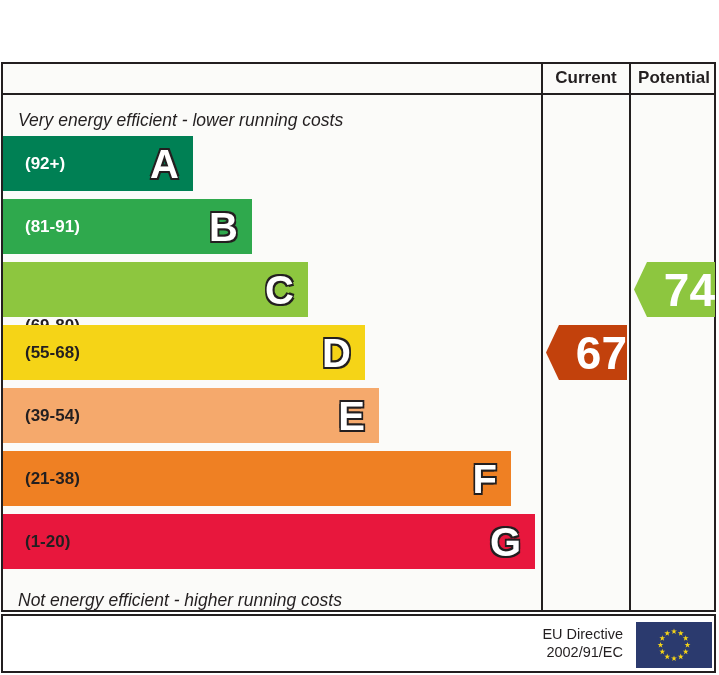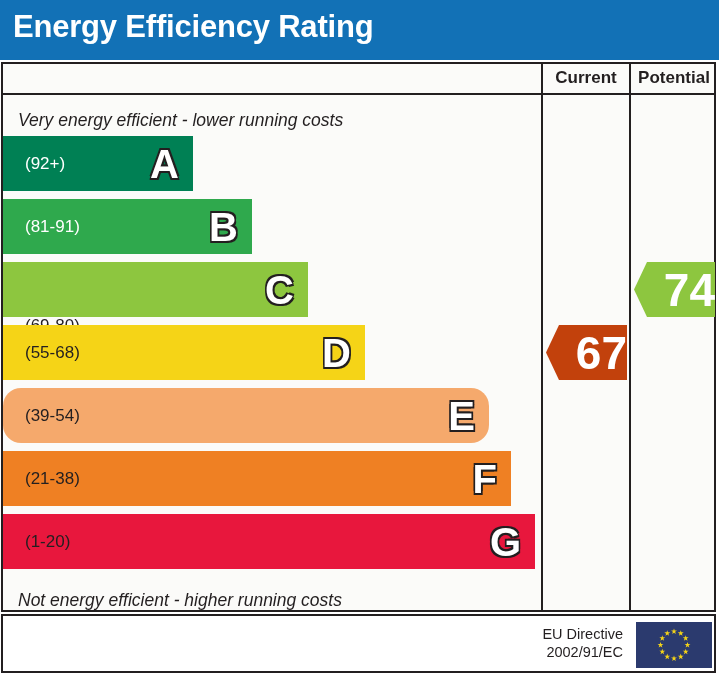--- a/index.html
+++ b/index.html
@@ -105,21 +105,21 @@
     position: absolute;
     left: 0;
     height: 55px;
   }
   .band-range {
     position: absolute;
     left: 22px;
     top: 50%;
     transform: translateY(-50%);
     font-size: 17px;
-    font-weight: normal;
+    font-weight: bold;
     white-space: nowrap;
   }
   .band-letter {
     position: absolute;
     right: 14px;
     top: 50%;
     transform: translateY(-50%);
     font-size: 40px;
     font-weight: bold;
     line-height: 40px;
@@ -191,23 +191,20 @@
     height: 46px;
     background: #2b3a6e;
   }
   .eu-flag svg { display: block; }
 </style>
 </head>
 <body>
 
 <div id="epc">
 
-  <div class="title-bar">
-    <div class="title-text">Energy Efficiency Rating</div>
-  </div>
 
   <div class="table-frame"></div>
   <div class="col-head-sep"></div>
   <div class="vdiv current"></div>
   <div class="vdiv potential"></div>
 
   <div class="col-head current">Current</div>
   <div class="col-head potential">Potential</div>
 
   <div class="caption bottom">Not energy efficient - higher running costs</div>
@@ -223,21 +220,21 @@
         <span class="band-letter">B</span>
       </div>
       <div class="band" style="top: 126px; width: 305px; background: rgb(141, 198, 63);">
         <span class="band-range" style="color: rgb(35, 31, 32); margin-top: 36px;">(69-80)</span>
         <span class="band-letter">C</span>
       </div>
       <div class="band" style="top: 189px; width: 362px; background: rgb(245, 212, 23);">
         <span class="band-range" style="color: rgb(35, 31, 32);">(55-68)</span>
         <span class="band-letter">D</span>
       </div>
-      <div class="band" style="top: 252px; width: 486px; background: rgb(245, 169, 108); border-radius: 18px;">
+      <div class="band" style="top: 252px; width: 376px; background: rgb(245, 169, 108);">
         <span class="band-range" style="color: rgb(35, 31, 32);">(39-54)</span>
         <span class="band-letter">E</span>
       </div>
       <div class="band" style="top: 315px; width: 475px; background: rgb(239, 128, 35); padding-left: 33px;">
         <span class="band-range" style="color: rgb(35, 31, 32);">(21-38)</span>
         <span class="band-letter">F</span>
       </div>
       <div class="band" style="top: 378px; width: 532px; background: rgb(232, 23, 61);">
         <span class="band-range" style="color: rgb(35, 31, 32);">(1-20)</span>
         <span class="band-letter">G</span>

